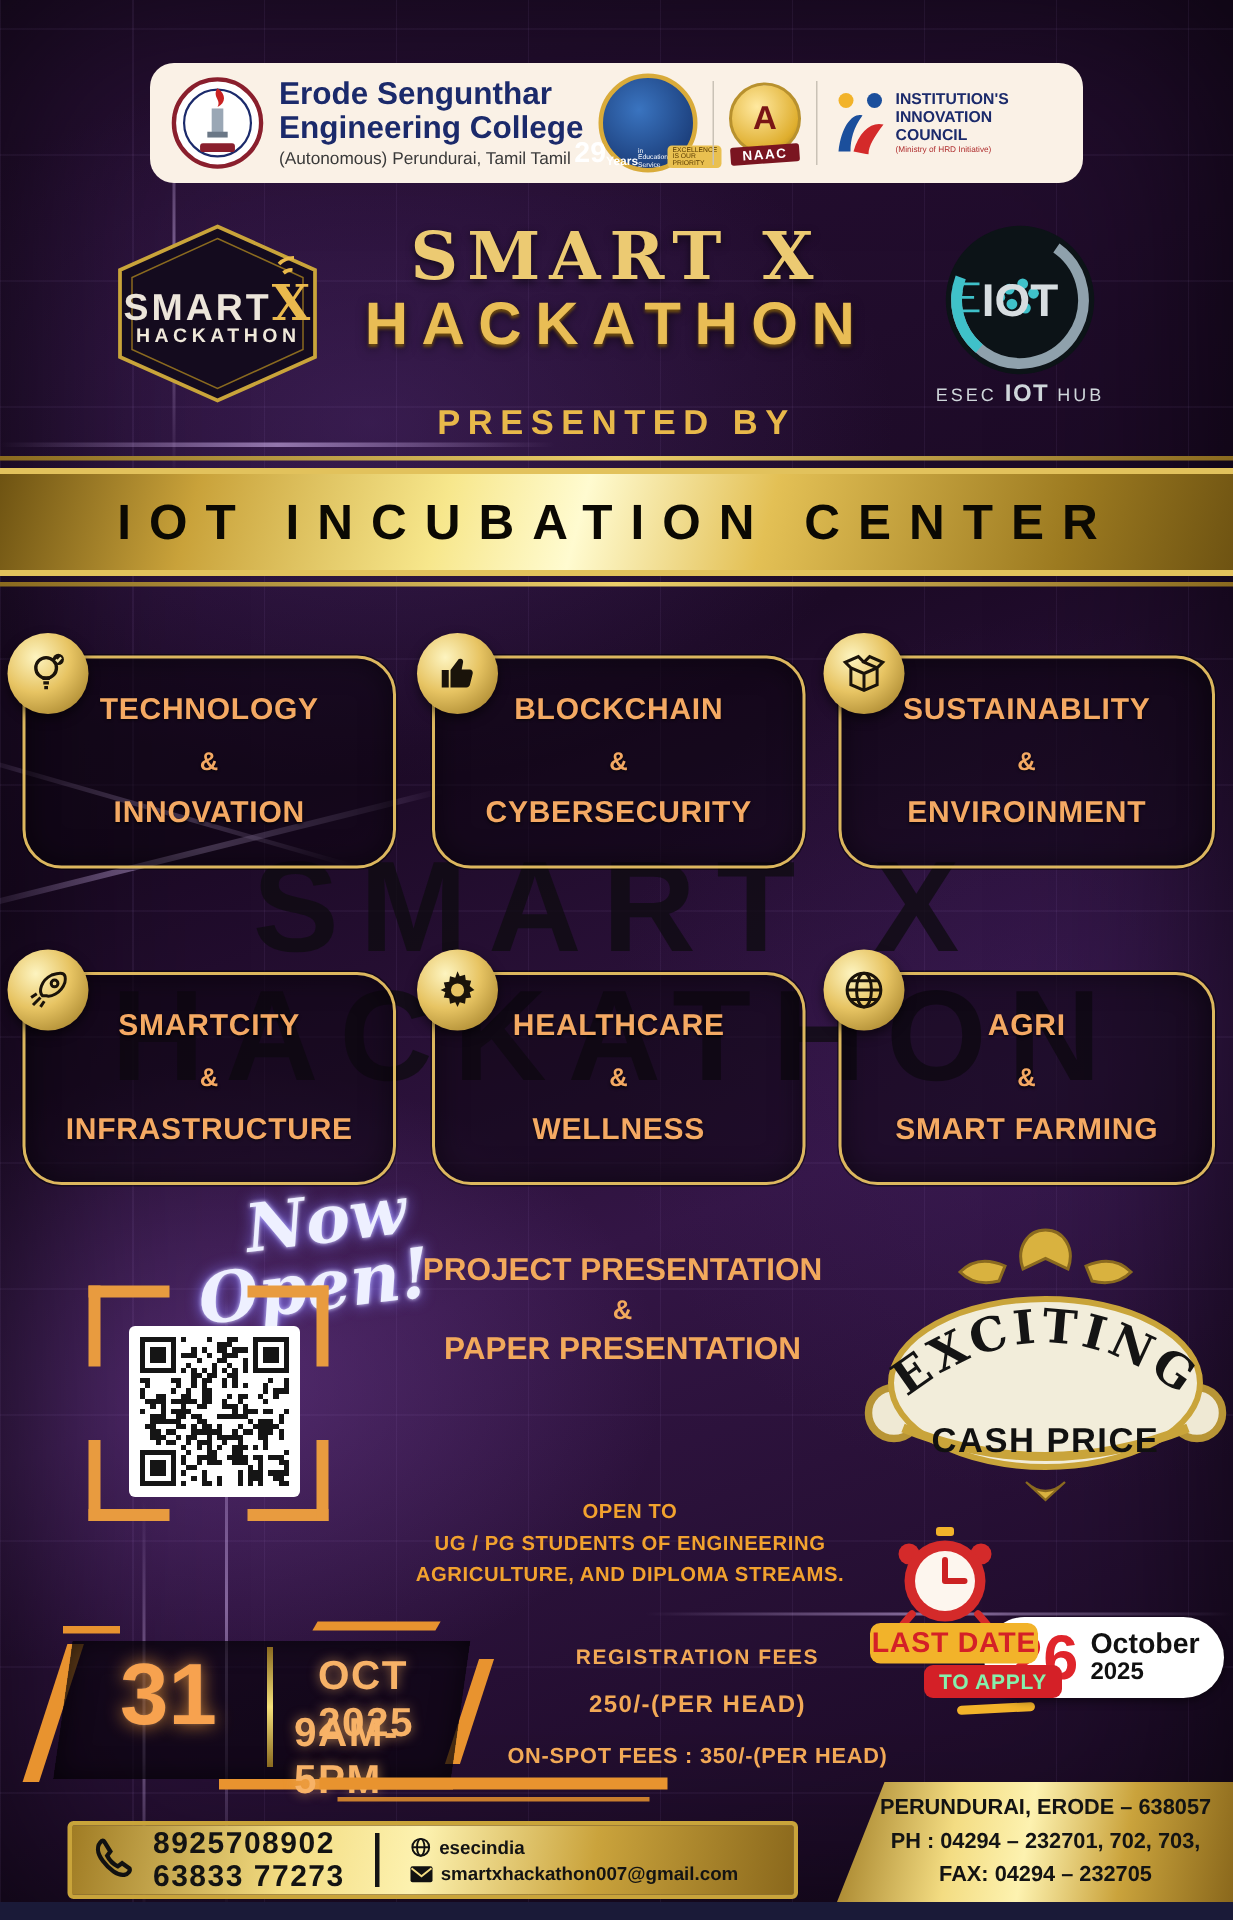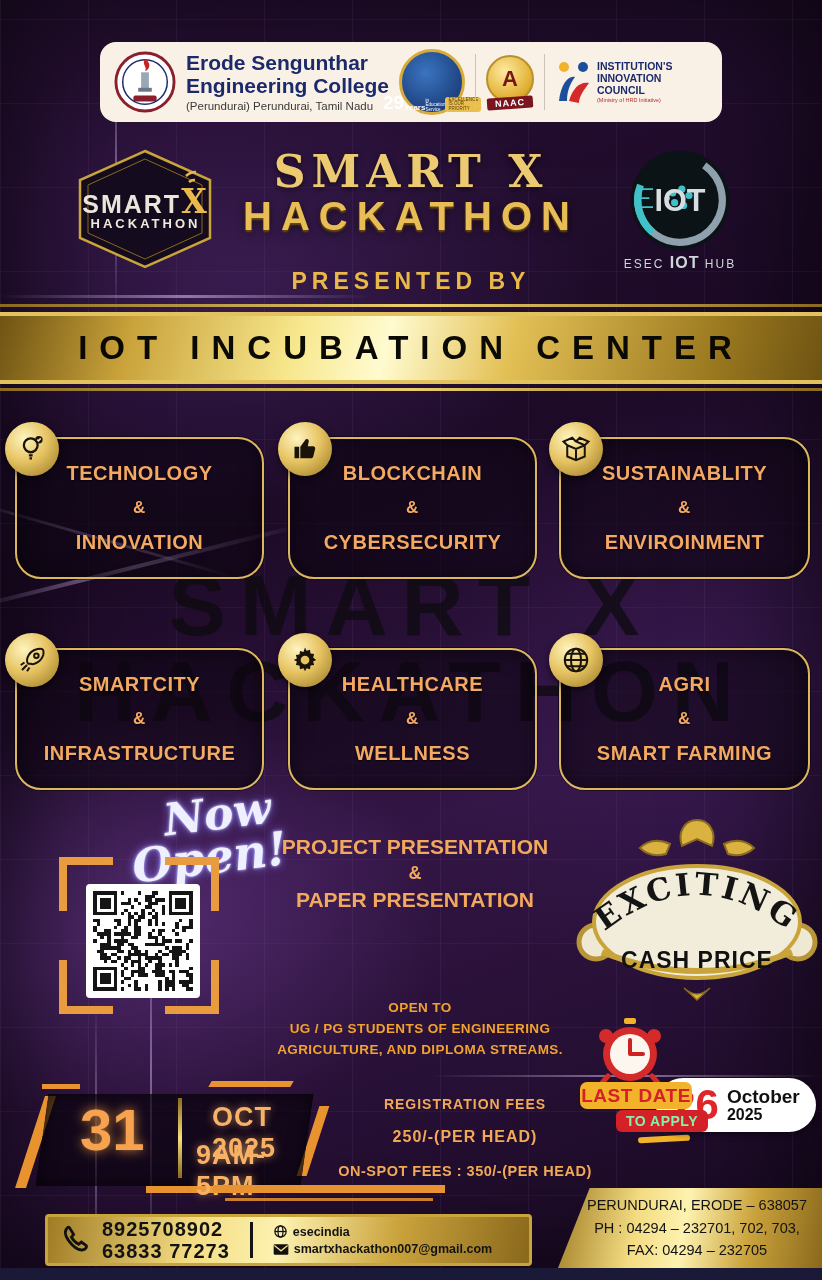--- a/index.html
+++ b/index.html
@@ -117,21 +117,21 @@
 
   
   .gold-grad{background:linear-gradient(100deg,#a07c24 0%,#f3dc82 30%,#fdf2b0 48%,#caa33c 72%,#8a681c 100%);}
   .contact-left{left:45px;top:1214px;width:487px;height:52px;border:3px solid #c9a43a;border-radius:4px;box-sizing:border-box;
     display:flex;align-items:center;padding:0 10px;gap:10px;color:#131313;}
   .phones{font-weight:800;font-size:20px;line-height:1.12;letter-spacing:1px;}
   .c-div{width:3px;height:36px;background:#141414;margin:0 10px;}
   .c-right{display:flex;flex-direction:column;gap:3px;font-weight:800;font-size:12.5px;}
   .c-row{display:flex;align-items:center;gap:5px;}
   .contact-right{left:558px;top:1188px;width:264px;height:80px;clip-path:polygon(12% 0,100% 0,100% 100%,0 100%);
-    display:flex;flex-direction:column;justify-content:center;color:#131313;font-weight:400;font-size:14.5px;line-height:1.55;padding-left:14px;box-sizing:border-box;text-align:center;}
+    display:flex;flex-direction:column;justify-content:center;color:#131313;font-weight:700;font-size:14.5px;line-height:1.55;padding-left:14px;box-sizing:border-box;text-align:center;}
   .bottom-strip{left:0;top:1268px;width:822px;height:12px;background:#1a1a38;}
   .accent{position:absolute;background:#e8932f;}
 </style>
 </head>
 <body>
 
 <div id="poster">
   <div class="bg-grid"></div>
   <div class="streak" style="left:0;top:295px;width:370px;height:3px;"></div>
   <div class="streak v" style="left:115px;top:40px;width:2px;height:280px;"></div>
@@ -148,21 +148,21 @@
       <path d="M32 8 c-4 6 3 8 0 13 c6 -3 6 -9 0 -13 z" fill="#c92222"></path>
       <rect x="28" y="22" width="8" height="18" fill="#9aa7b5"></rect>
       <rect x="25" y="38" width="14" height="4" fill="#6a7786"></rect>
       <rect x="20" y="46" width="24" height="6" rx="2" fill="#8a1f2d"></rect>
     </svg>
     <div>
       <div class="college-name">
         <div>Erode Sengunthar</div>
         <div>Engineering College</div>
       </div>
-      <div class="college-sub">(Perundurai) Perundurai, Tamil Nadu</div>
+      <div class="college-sub">(Autonomous) Perundurai, Tamil Tamil</div>
     </div>
     <div class="badge29">
       <span class="num">29</span>
       <span class="wrd">Years</span>
       <span class="sub">in Education Service</span>
       <span class="rib">EXCELLENCE IS OUR PRIORITY</span>
     </div>
     <div class="hdr-divider"></div>
     <div class="naac">
       <div class="medal">A</div>

